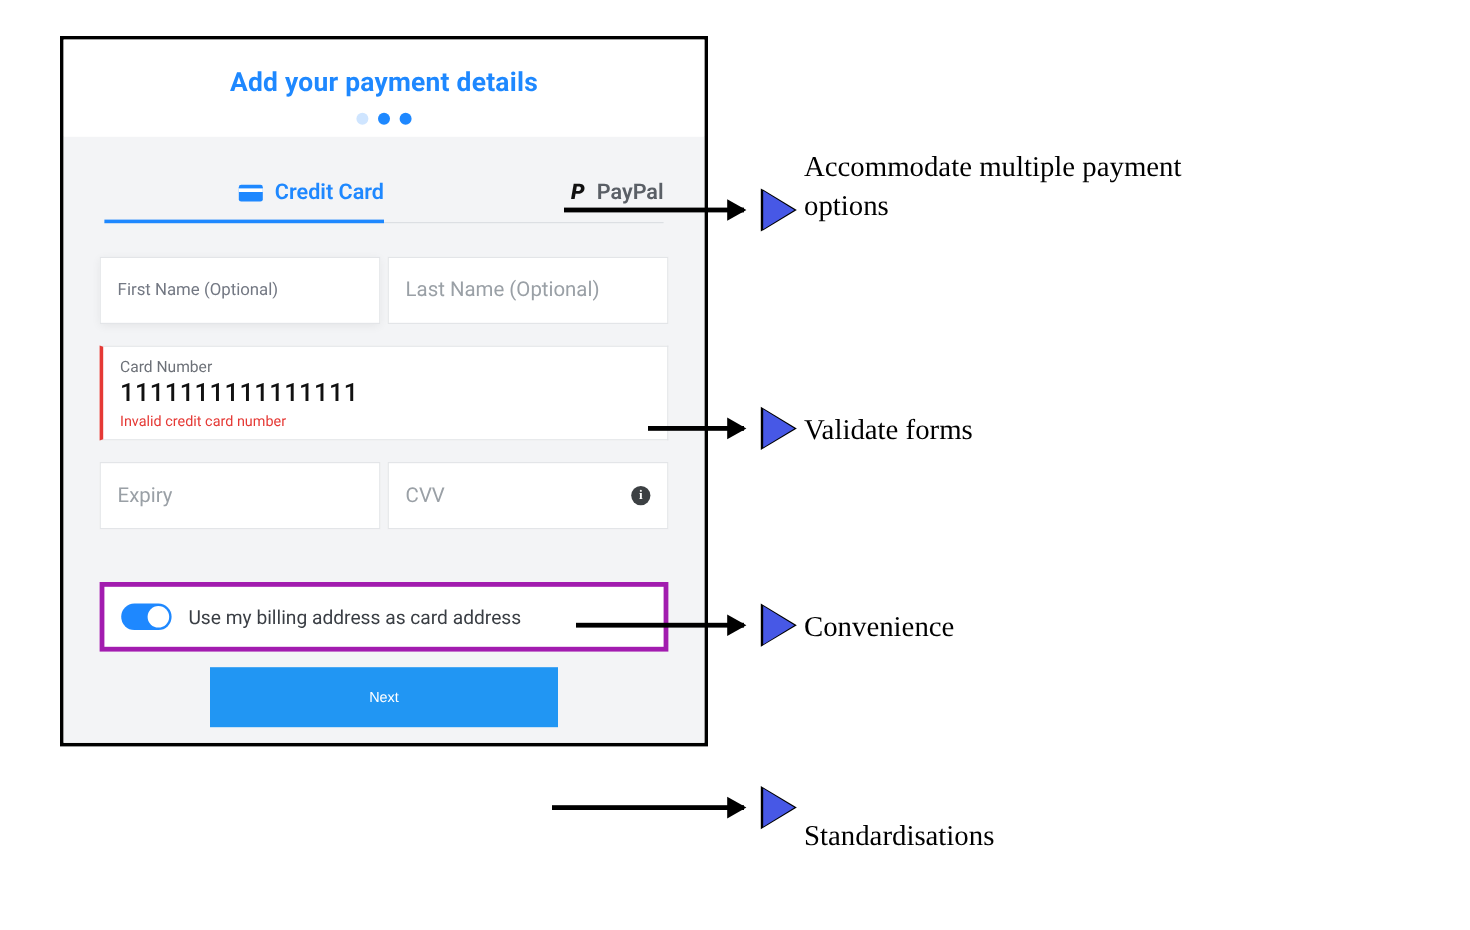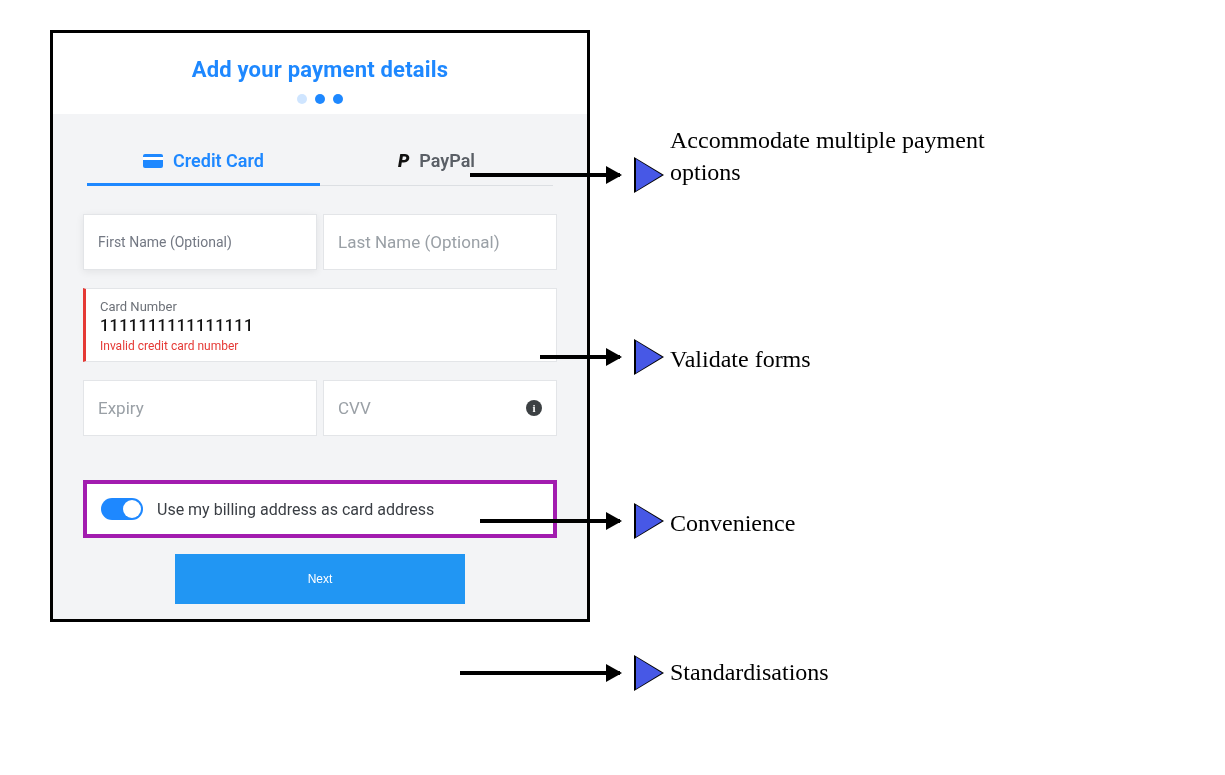--- a/index.html
+++ b/index.html
@@ -68,21 +68,21 @@
     flex: 1;
     text-align: center;
     padding: 10px 0 14px 0;
     font-size: 18px;
     font-weight: 600;
     color: #5a5f66;
     cursor: pointer;
     position: relative;
     display: flex;
     align-items: center;
-    justify-content: center;
+    justify-content: flex-end;
     gap: 10px;
   }
   .tab.active {
     color: #1e88ff;
   }
   .tab.active::after {
     content: "";
     position: absolute;
     left: 0; right: 0; bottom: -1px;
     height: 3px;
@@ -130,21 +130,21 @@
   .field .ph.small { font-size: 14px; color: #737883; }
   .field.error {
     border-left: 3px solid #e53935;
     padding: 10px 14px 8px 14px;
   }
   .field .label-sm {
     font-size: 13px;
     color: #6d7178;
   }
   .field .value {
-    font-size: 16px;
+    font-size: 21px;
     font-weight: 500;
     color: #111;
     margin-top: 2px;
     letter-spacing: 0.5px;
   }
   .field .errmsg {
     font-size: 12px;
     color: #e53935;
     margin-top: 4px;
   }
@@ -326,15 +326,15 @@
   <div class="conn" style="left:460px; top:671px; width:160px;"></div>
 
   <div class="tri" style="left:636px; top:159px;"></div>
   <div class="tri" style="left:636px; top:341px;"></div>
   <div class="tri" style="left:636px; top:505px;"></div>
   <div class="tri" style="left:636px; top:657px;"></div>
 
   <div class="annot" style="top:124px;">Accommodate multiple payment options</div>
   <div class="annot" style="top:343px;">Validate forms</div>
   <div class="annot" style="top:507px;">Convenience</div>
-  <div class="annot" style="top:656px;">Standardisations</div>
+  <div class="annot" style="top:681px;">Standardisations</div>
 
 </div>
 
 </body></html>

